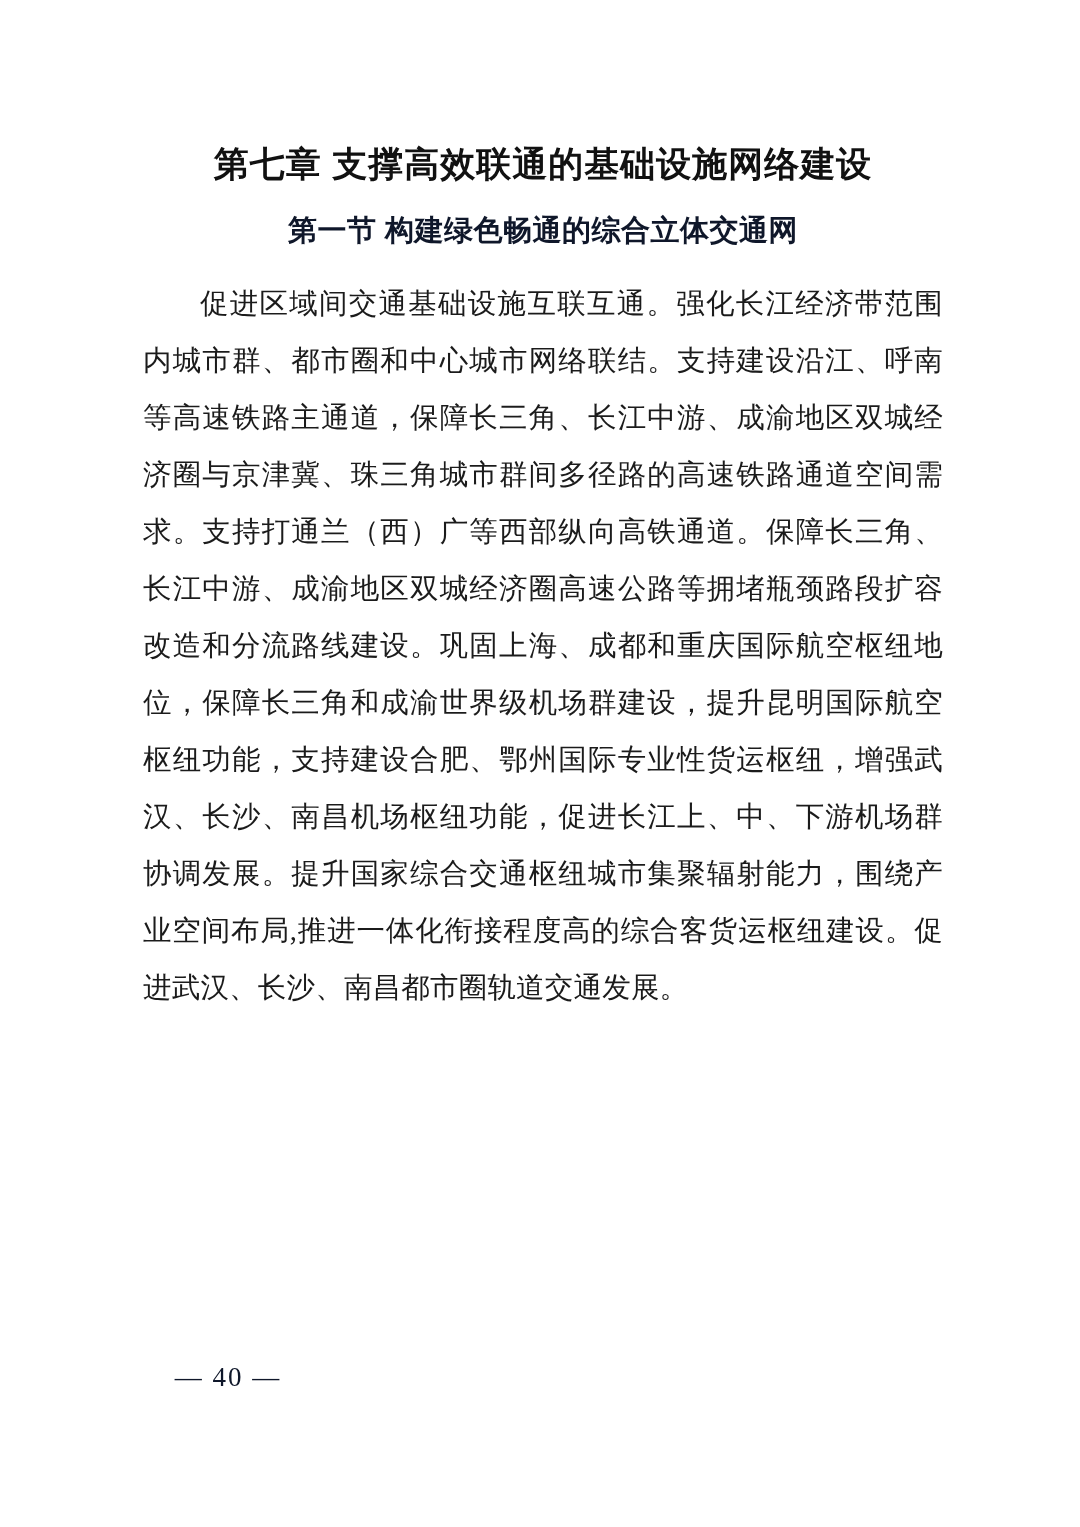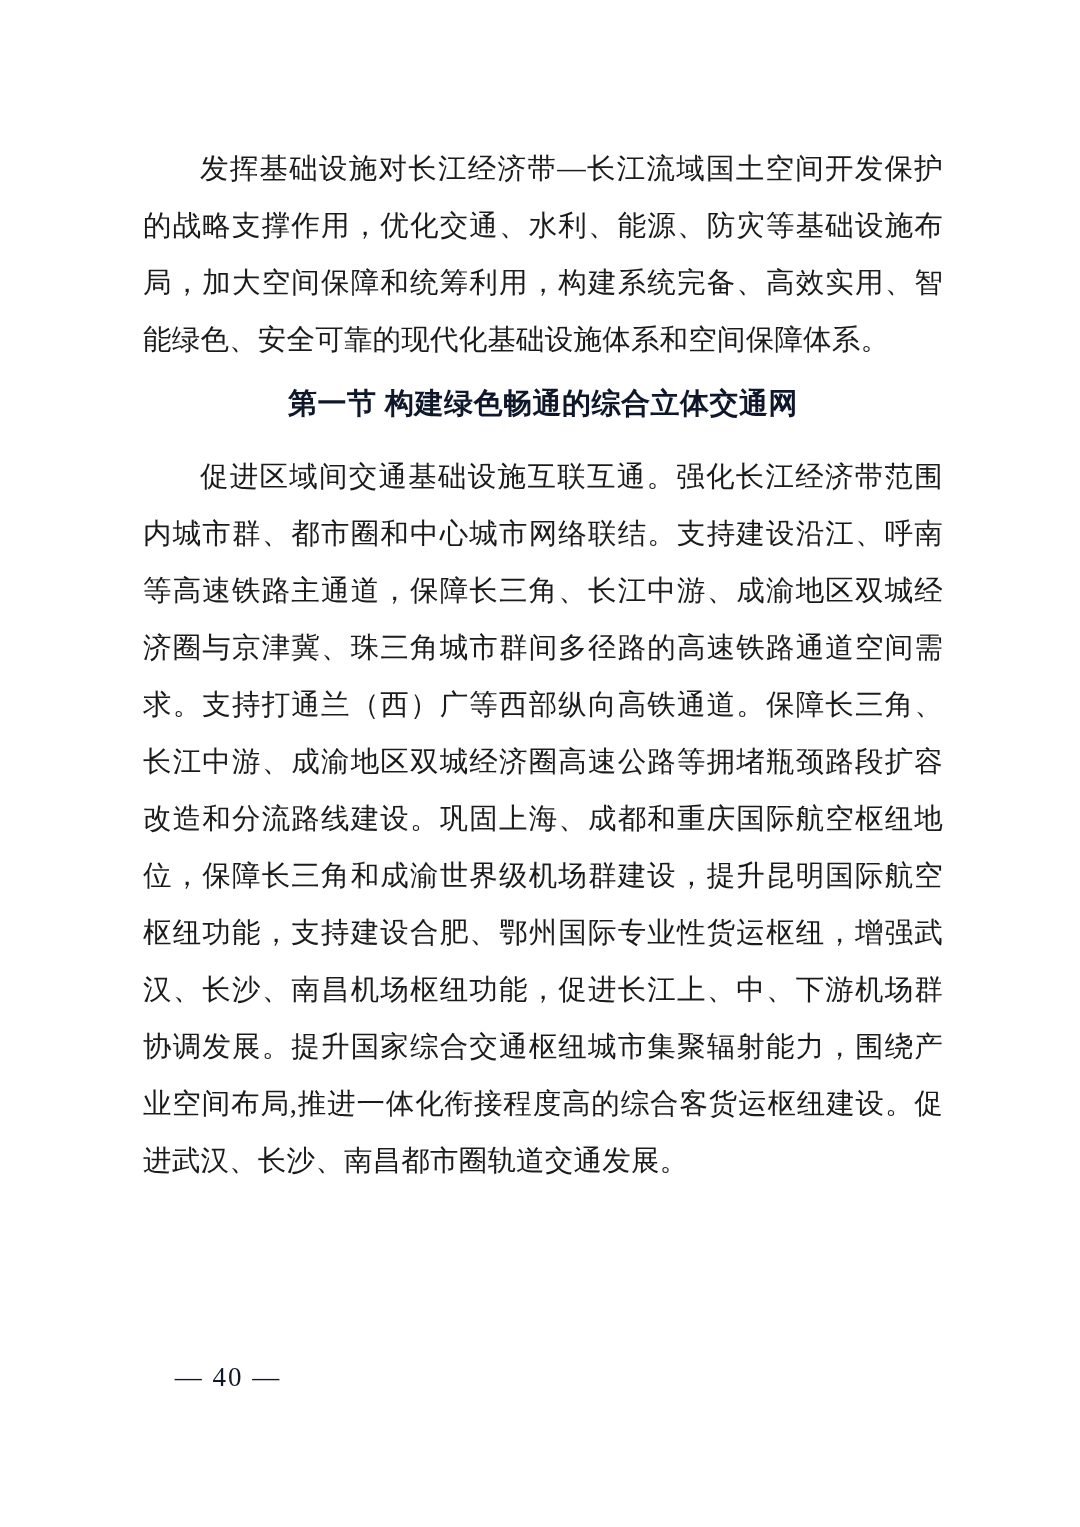--- a/index.html
+++ b/index.html
@@ -68,22 +68,22 @@
     display: inline-block;
     margin-left: -630px;
   }
 </style>
 </head>
 <body>
 
 <div class="page">
   <div class="content">
 
+    <h1 class="chapter-title">第七章 支撑高效联通的基础设施网络建设</h1>
 
-    <p class="body-para">发挥基础设施对长江经济带—长江流域国土空间开发保护的战略支撑作用，优化交通、水利、能源、防灾等基础设施布局，加大空间保障和统筹利用，构建系统完备、高效实用、智能绿色、安全可靠的现代化基础设施体系和空间保障体系。</p>
 
     <h2 class="section-title">第一节 构建绿色畅通的综合立体交通网</h2>
 
     <p class="body-para">促进区域间交通基础设施互联互通。强化长江经济带范围内城市群、都市圈和中心城市网络联结。支持建设沿江、呼南等高速铁路主通道，保障长三角、长江中游、成渝地区双城经济圈与京津冀、珠三角城市群间多径路的高速铁路通道空间需求。支持打通兰（西）广等西部纵向高铁通道。保障长三角、长江中游、成渝地区双城经济圈高速公路等拥堵瓶颈路段扩容改造和分流路线建设。巩固上海、成都和重庆国际航空枢纽地位，保障长三角和成渝世界级机场群建设，提升昆明国际航空枢纽功能，支持建设合肥、鄂州国际专业性货运枢纽，增强武汉、长沙、南昌机场枢纽功能，促进长江上、中、下游机场群协调发展。提升国家综合交通枢纽城市集聚辐射能力，围绕产业空间布局,推进一体化衔接程度高的综合客货运枢纽建设。促进武汉、长沙、南昌都市圈轨道交通发展。</p>
 
 
   </div>
 
   <div class="footer">
     <span class="footer-inner">— 40 —</span>

